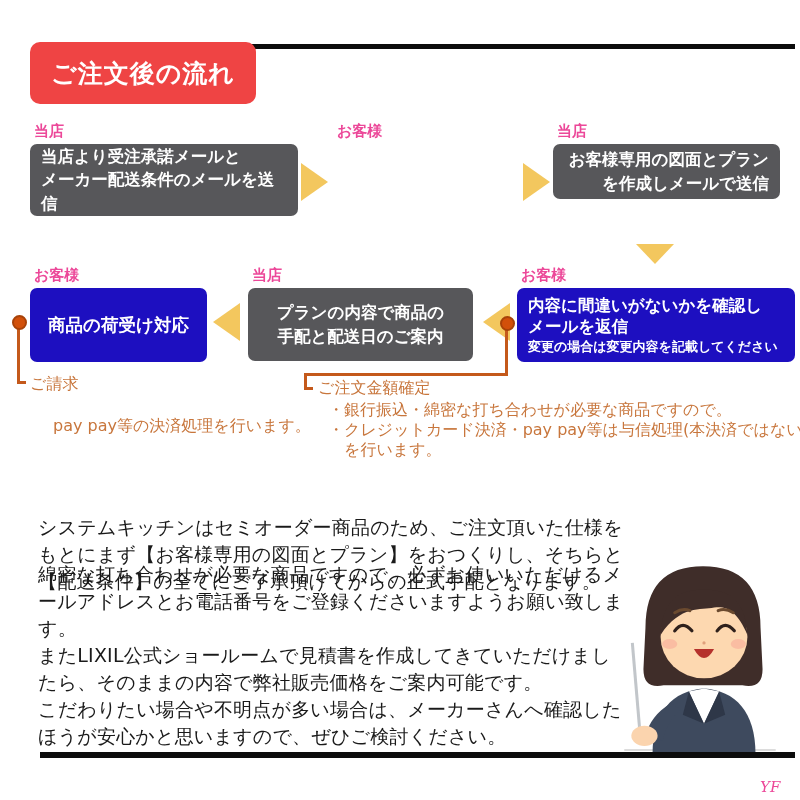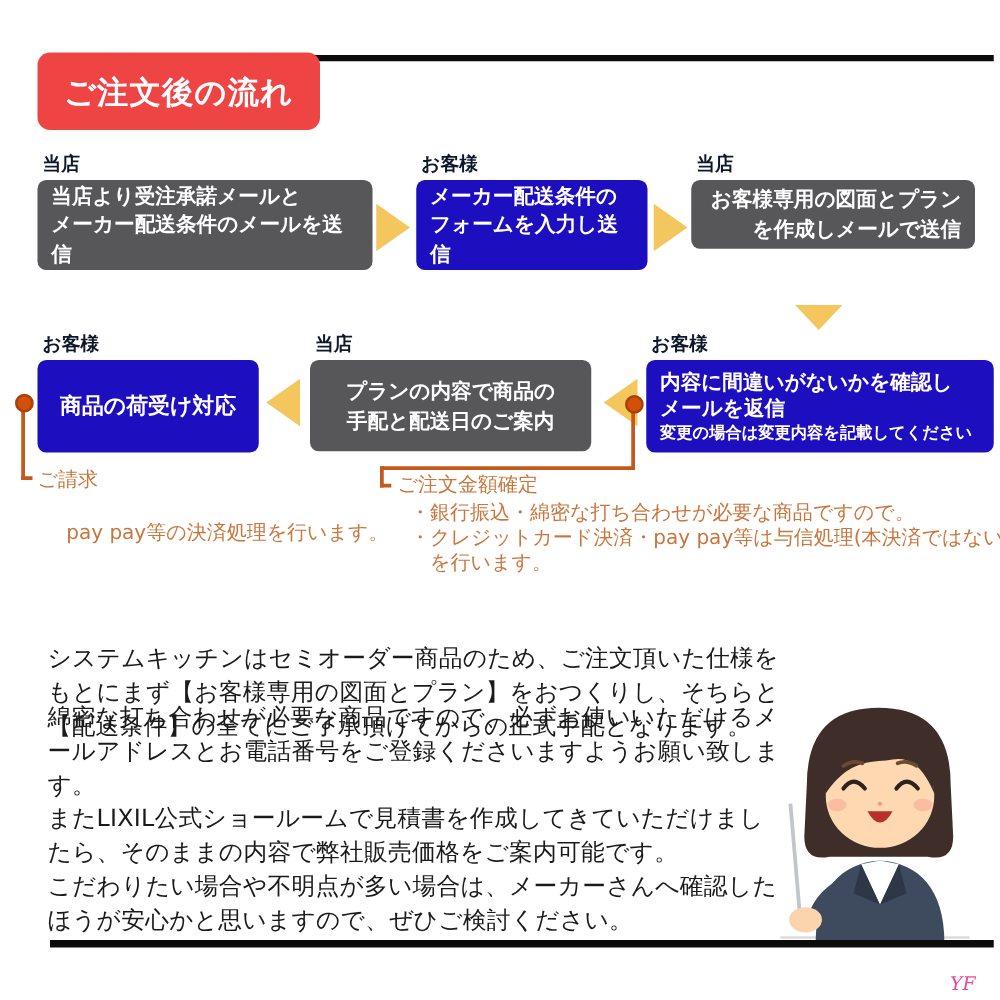--- a/index.html
+++ b/index.html
@@ -7,21 +7,21 @@
           font-family:"DejaVu Sans","Liberation Sans",sans-serif;}
 
   
   .top-rule{position:absolute;left:246px;top:44px;width:549px;height:5px;background:#0c0c0c;}
   .title-box{position:absolute;left:30px;top:42px;width:226px;height:62px;background:#ef4444;
              border-radius:10px;display:flex;align-items:center;justify-content:center;z-index:2;}
   .title-box span{color:#ffffff;font-size:25px;font-weight:bold;letter-spacing:1px;}
 
   
   .step{position:absolute;}
-  .actor{font-size:15px;font-weight:bold;color:#0f172a;margin:0 0 4px 4px;line-height:1.2;}
+  .actor{font-size:15px;font-weight:bold;color:#ec4899;margin:0 0 4px 4px;line-height:1.2;}
   .box{border-radius:7px;color:#fff;font-weight:bold;font-size:16.5px;line-height:1.42;
        padding:8px 11px;white-space:pre-line;box-sizing:border-box;display:flex;
        flex-direction:column;justify-content:center;}
   .shop{background:#57575a;}
   .customer{background:#1d0fc0;}
   .center{text-align:center;}
   .note{font-size:13px;font-weight:bold;line-height:1.25;margin-top:1px;}
 
   
   .arr{position:absolute;width:0;height:0;}
@@ -56,22 +56,20 @@
   </div>
 
   <div class="step" style="left:30px;top:122px;width:268px;">
     <div class="actor">当店</div>
     <div class="box shop" style="height:72px;">当店より受注承諾メールと
 メーカー配送条件のメールを送信</div>
   </div>
   <div class="arr arr-right" style="left:301px;top:163px;"></div>
   <div class="step" style="left:333px;top:122px;width:185px;">
     <div class="actor">お客様</div>
-    <div class="box customer" style="height:72px;">メーカー配送条件の
-フォームを入力し送信</div>
   </div>
   <div class="arr arr-right" style="left:523px;top:163px;"></div>
   <div class="step" style="left:553px;top:122px;width:227px;">
     <div class="actor">当店</div>
     <div class="box shop" style="height:55px;text-align:right;">お客様専用の図面とプラン
 を作成しメールで送信</div>
   </div>
 
   <div class="arr arr-down" style="left:636px;top:244px;"></div>
 

